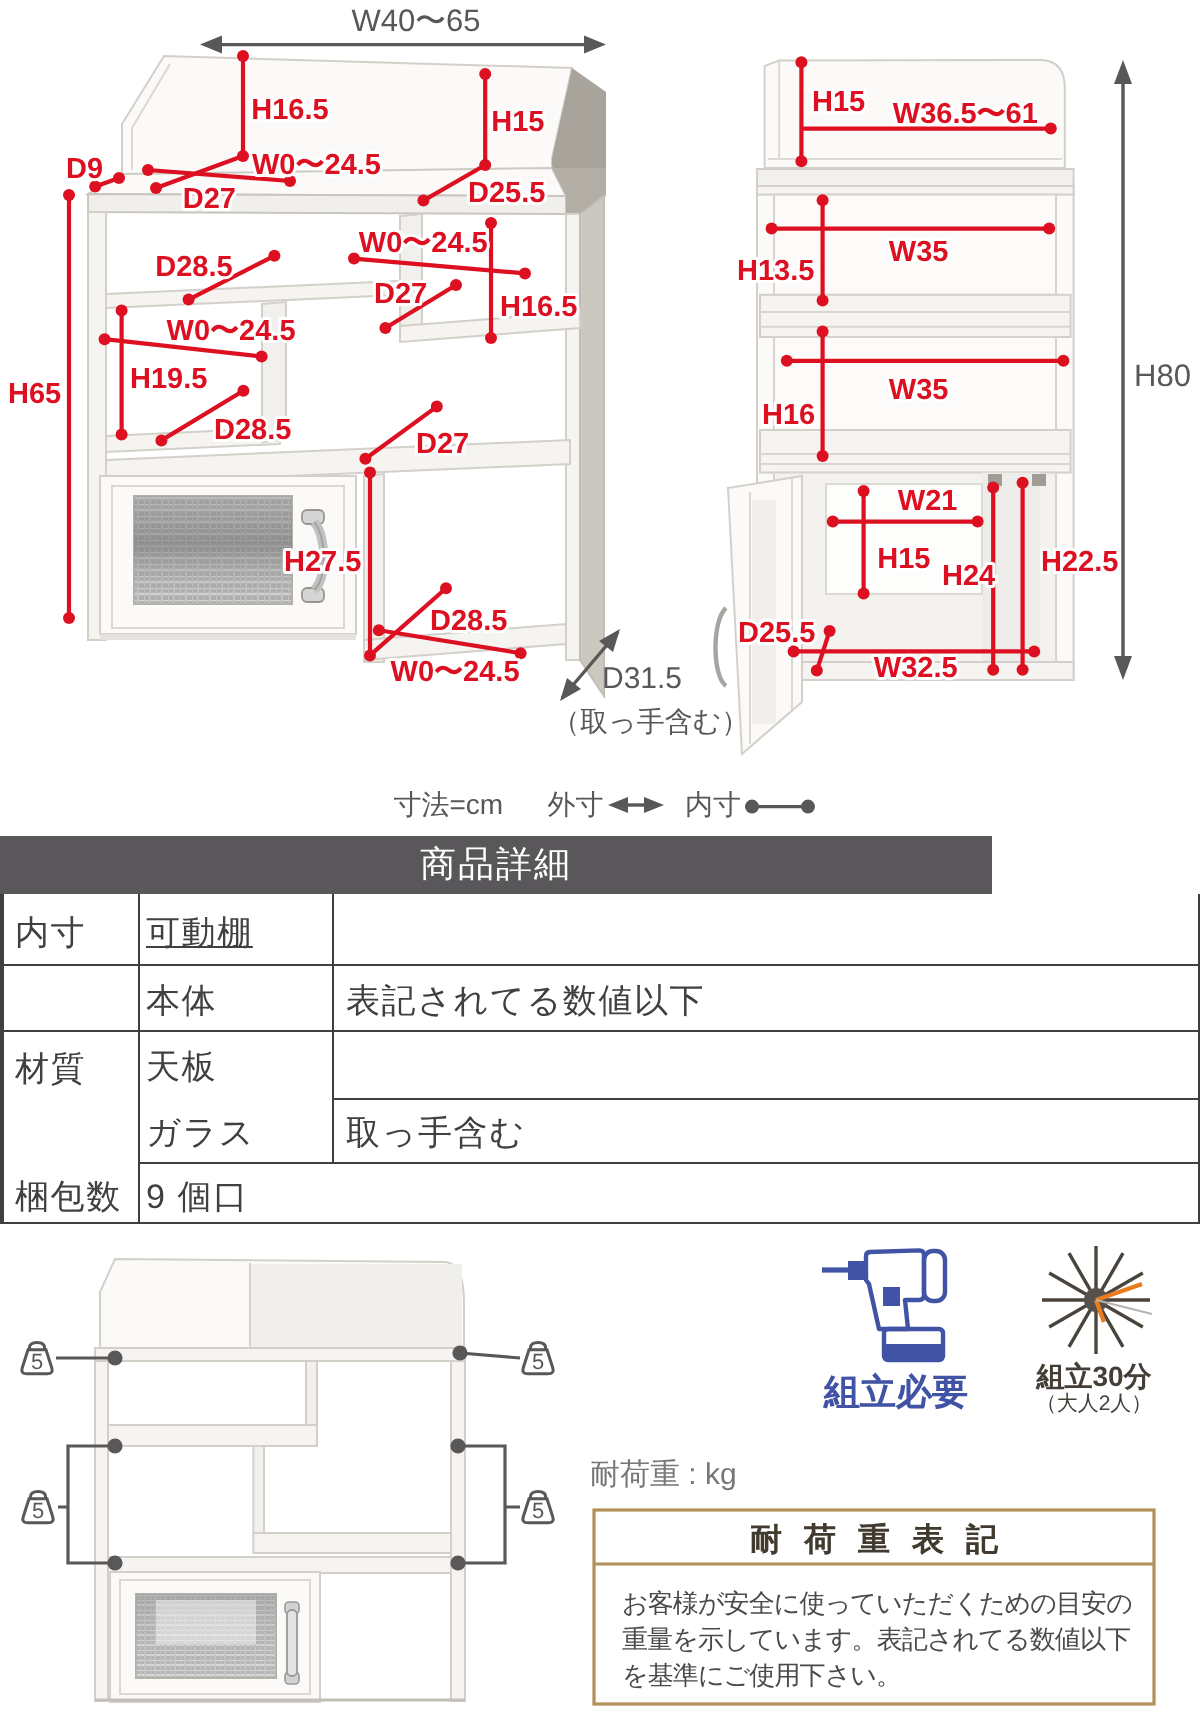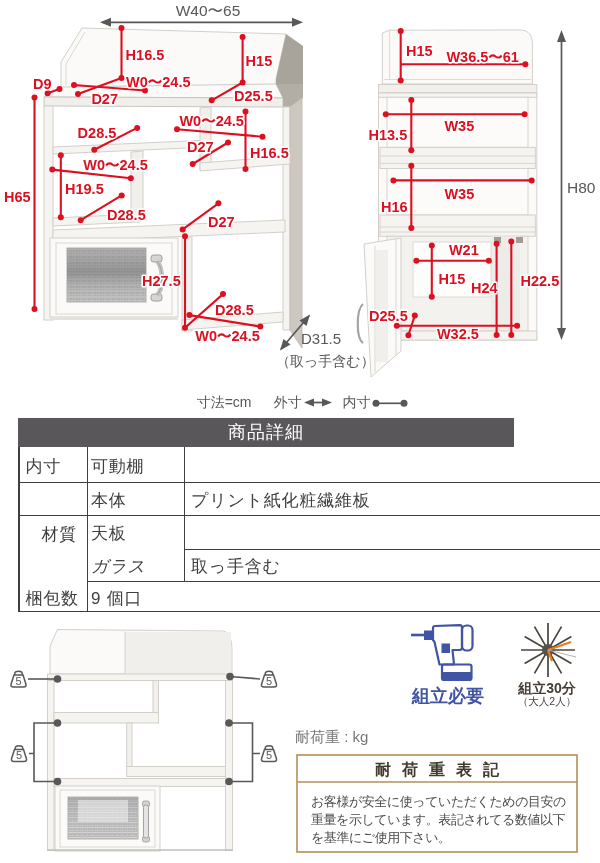--- a/index.html
+++ b/index.html
@@ -304,46 +304,46 @@
 <path class="gl" d="M310,402.5 H326"></path>
 <path d="M304,402.5 l10,-4 v8 Z" fill="#595757"></path>
 <path d="M332,402.5 l-10,-4 v8 Z" fill="#595757"></path>
 <text class="gry" x="342.5" y="407" font-size="14">内寸</text>
 <path class="gl" d="M376,403.3 H404"></path>
 <circle cx="376" cy="403.3" r="3.5" fill="#595757"></circle>
 <circle cx="404" cy="403.3" r="3.5" fill="#595757"></circle>
 </g>
 </svg>
 
-<div id="tablesec" style="position:absolute;left:18px;top:418px;width:496px;">
+<div id="tablesec" style="position:absolute;left:0;top:418px;width:496px;">
 
   <div style="height:28.5px;background:#59575a;color:#fff;font-size:18px;letter-spacing:1px;text-align:center;line-height:28.5px;">商品詳細</div>
 
   <div style="position:relative;width:600px;height:165.5px;color:#404040;font-size:17px;letter-spacing:0.8px;white-space:nowrap;">
 
     <div style="position:absolute;left:0;top:0;width:1.5px;height:165.5px;background:#3f3f3f"></div>
     <div style="position:absolute;right:0;top:0;width:1.5px;height:165.5px;background:#3f3f3f"></div>
     <div style="position:absolute;left:0;bottom:0;width:600px;height:1.5px;background:#3f3f3f"></div>
 
     <div style="position:absolute;left:0;top:35px;width:600px;height:1.2px;background:#3f3f3f"></div>
     <div style="position:absolute;left:0;top:68.5px;width:600px;height:1.2px;background:#3f3f3f"></div>
     <div style="position:absolute;left:165.5px;top:102px;width:434.5px;height:1.2px;background:#3f3f3f"></div>
     <div style="position:absolute;left:69px;top:134.5px;width:531px;height:1.2px;background:#3f3f3f"></div>
 
     <div style="position:absolute;left:69px;top:0;width:1.2px;height:165.5px;background:#3f3f3f"></div>
     <div style="position:absolute;left:165.5px;top:0;width:1.2px;height:134.5px;background:#3f3f3f"></div>
 
     <div style="position:absolute;left:7.5px;top:8px;">内寸</div>
-    <div style="position:absolute;left:73px;top:8px;">可動棚</div>
-
-    <div style="position:absolute;left:7.5px;top:76px;margin-left:16px;">材質</div>
+    <div style="position:absolute;left:73px;top:8px;text-decoration:underline;">可動棚</div>
+
+    <div style="position:absolute;left:7.5px;top:76px;">材質</div>
     <div style="position:absolute;left:73px;top:42px;">本体</div>
-    <div style="position:absolute;left:173px;top:42px;">プリント紙化粧繊維板</div>
+    <div style="position:absolute;left:173px;top:42px;">表記されてる数値以下</div>
     <div style="position:absolute;left:73px;top:75px;font-family:Liberation Serif, serif;">天板</div>
-    <div style="position:absolute;left:73px;top:108px;font-style:italic;">ガラス</div>
+    <div style="position:absolute;left:73px;top:108px;">ガラス</div>
     <div style="position:absolute;left:173px;top:108px;">取っ手含む</div>
 
     <div style="position:absolute;left:7.5px;top:140px;">梱包数</div>
     <div style="position:absolute;left:73px;top:140px;">9 個口</div>
   </div>
 </div>
 
 <svg id="botsvg" width="600" height="251" viewBox="0 612 600 251" style="position:absolute;left:0;top:612px">
 <defs>
 <pattern id="glass2" width="5" height="5" patternUnits="userSpaceOnUse">

